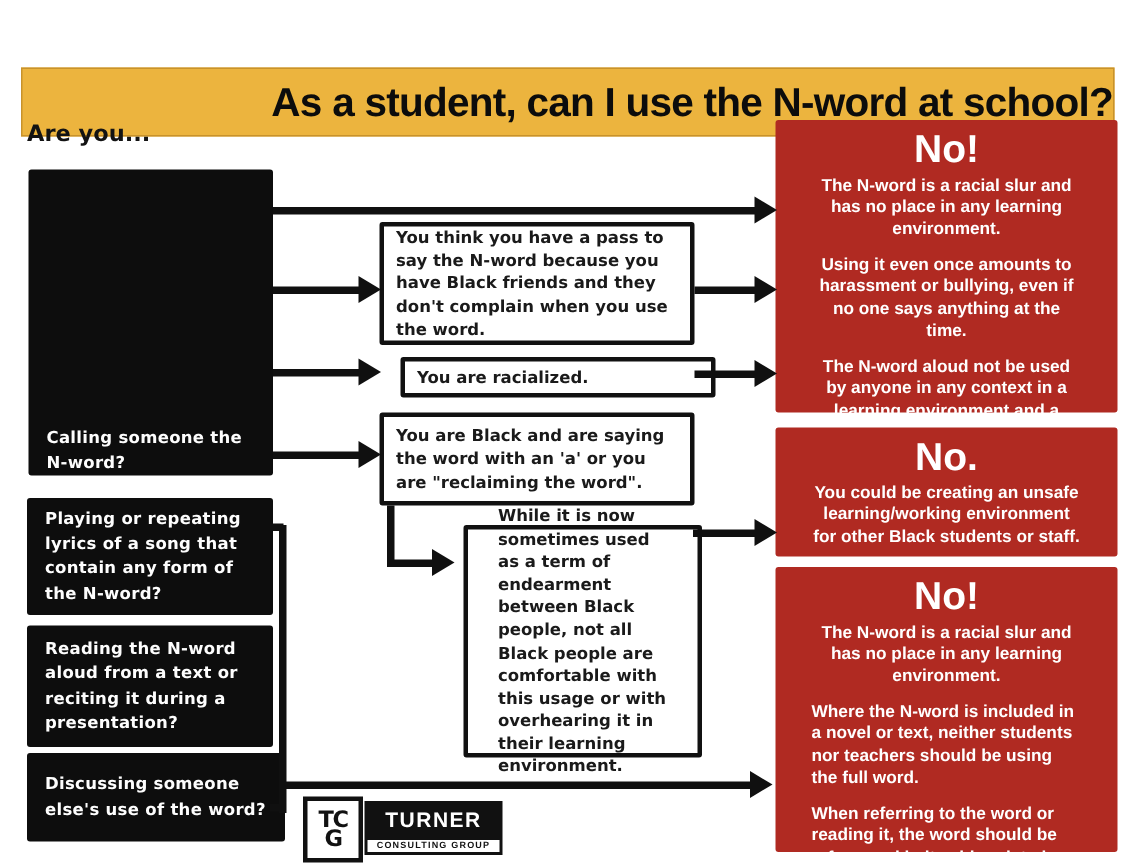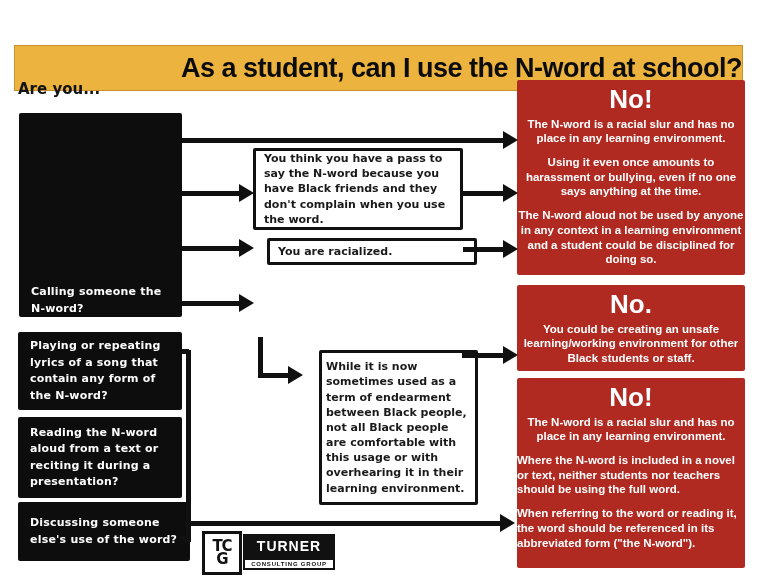--- a/index.html
+++ b/index.html
@@ -32,26 +32,26 @@
   .q4{left:18px;top:502px;width:172px;height:59px;}
   
   .wbox{
     position:absolute;background:#fff;border:3px solid #111;border-radius:2px;
     display:flex;align-items:center;font-size:11px;font-weight:600;line-height:1.38;
     color:#1a1a1a;padding:2px 8px;box-sizing:border-box;
   }
   .w1{left:253px;top:148px;width:210px;height:82px;}
   .w2{left:267px;top:238px;width:210px;height:27px;}
   .w3{left:253px;top:275px;width:210px;height:62px;}
-  .w4{left:319px;top:350px;width:159px;height:155px;padding:6px 4px;}
+  .w4{left:309px;top:350px;width:159px;height:155px;padding:6px 20px;}
   
   .rbox{
     position:absolute;background:var(--answer-red,#b02a22);color:#fff;border-radius:2px;
     font-family:"Liberation Sans",sans-serif;font-weight:bold;text-align:center;
-    padding:4px 0;box-sizing:border-box;
+    padding:4px 24px;box-sizing:border-box;
   }
   .r1{left:517px;top:80px;width:228px;height:195px;}
   .r2{left:517px;top:285px;width:228px;height:86px;}
   .r3{left:517px;top:378px;width:228px;height:190px;}
   .rhead{font-size:26px;line-height:1.1;margin:1px 0 3px;}
   .rbox p{font-size:11.5px;line-height:1.28;margin:0 0 9px;}
   .rbox p.left{text-align:left;}
   
   .line{position:absolute;background:#101010;}
   .head{position:absolute;width:0;height:0;
@@ -97,20 +97,23 @@
   </div>
   <div class="qbox q4">
     <span>Discussing someone else's use of the word?</span>
   </div>
 
   <div class="wbox w1">
     <span>You think you have a pass to say the N-word because you have Black friends and they don't complain when you use the word.</span>
   </div>
   <div class="wbox w2">
     <span>You are racialized.</span>
+  </div>
+  <div class="wbox w3">
+    <span>You are Black and are saying the word with an 'a' or you are "reclaiming the word".</span>
   </div>
   <div class="wbox w4">
     <span>While it is now sometimes used as a term of endearment between Black people, not all Black people are comfortable with this usage or with overhearing it in their learning environment.</span>
   </div>
 
   <div class="rbox r1">
     <div class="rhead">No!</div>
     <p>The N-word is a racial slur and has no place in any learning environment.</p>
     <p>Using it even once amounts to harassment or bullying, even if no one says anything at the time.</p>
     <p>The N-word aloud not be used by anyone in any context in a learning environment and a student could be disciplined for doing so.</p>

